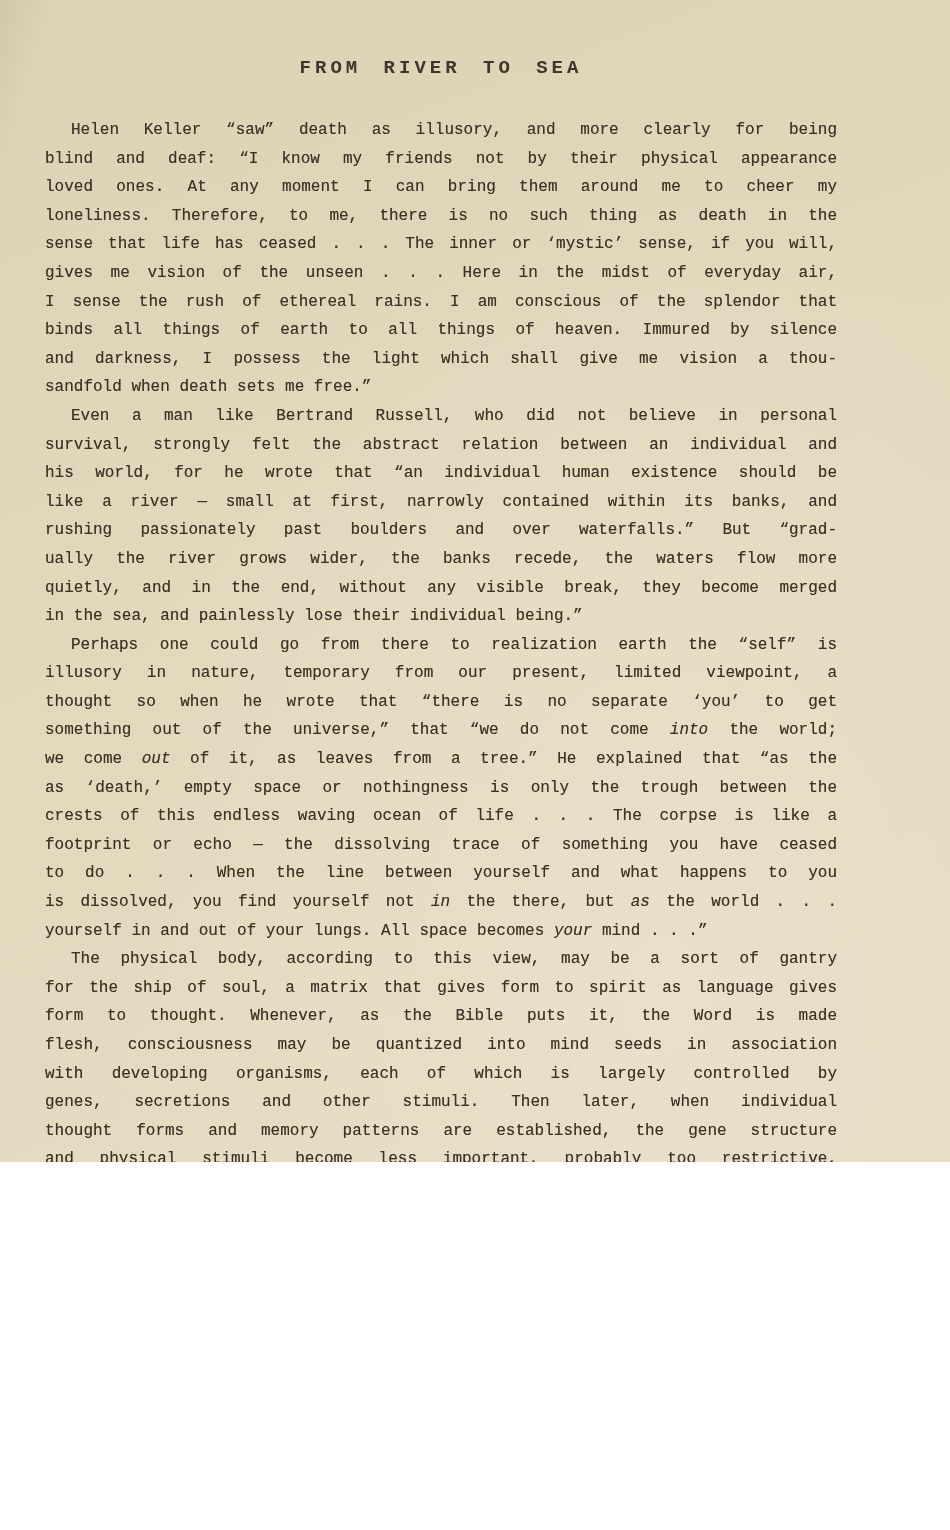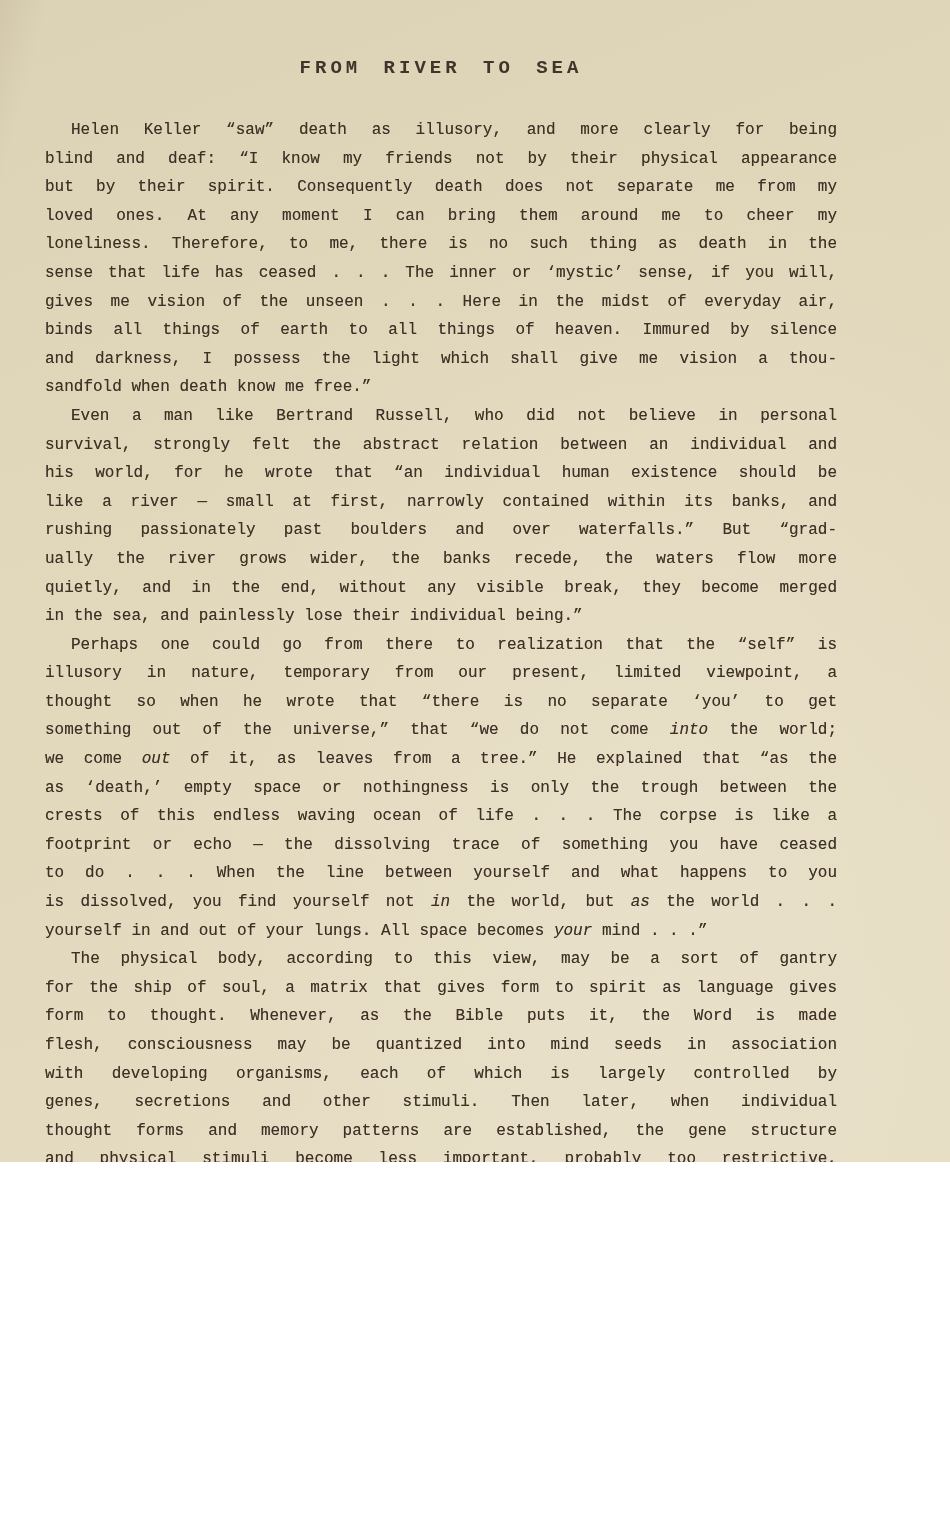--- a/index.html
+++ b/index.html
@@ -62,50 +62,50 @@
 </head>
 <body>
 
 <div class="page">
   <div class="running-header">FROM RIVER TO SEA</div>
 
   <div class="body-text">
       <div class="paragraph">
         <div class="line first"><span>Helen Keller “saw” death as illusory, and more clearly for being</span></div>
         <div class="line"><span>blind and deaf: “I know my friends not by their physical appearance</span></div>
-        <div class="line"><span>but by their spirit. Consequently death does not separate me from my</span></div>
         <div class="line"><span>loved ones. At any moment I can bring them around me to cheer my</span></div>
         <div class="line"><span>loneliness. Therefore, to me, there is no such thing as death in the</span></div>
         <div class="line"><span>sense that life has ceased . . . The inner or ‘mystic’ sense, if you will,</span></div>
         <div class="line"><span>gives me vision of the unseen . . . Here in the midst of everyday air,</span></div>
+        <div class="line"><span>I sense the rush of ethereal rains. I am conscious of the splendor that</span></div>
         <div class="line"><span>binds all things of earth to all things of heaven. Immured by silence</span></div>
         <div class="line"><span>and darkness, I possess the light which shall give me vision a thou-</span></div>
-        <div class="line last"><span>sandfold when death know me free.”</span></div>
+        <div class="line last"><span>sandfold when death sets me free.”</span></div>
       </div>
       <div class="paragraph">
         <div class="line first"><span>Even a man like Bertrand Russell, who did not believe in personal</span></div>
         <div class="line"><span>survival, strongly felt the abstract relation between an individual and</span></div>
         <div class="line"><span>his world, for he wrote that “an individual human existence should be</span></div>
         <div class="line"><span>like a river — small at first, narrowly contained within its banks, and</span></div>
         <div class="line"><span>rushing passionately past boulders and over waterfalls.” But “grad-</span></div>
         <div class="line"><span>ually the river grows wider, the banks recede, the waters flow more</span></div>
         <div class="line"><span>quietly, and in the end, without any visible break, they become merged</span></div>
         <div class="line last"><span>in the sea, and painlessly lose their individual being.”</span></div>
       </div>
       <div class="paragraph">
-        <div class="line first"><span>Perhaps one could go from there to realization that the “self” is</span></div>
+        <div class="line first"><span>Perhaps one could go from there to realization earth the “self” is</span></div>
         <div class="line"><span>illusory in nature, temporary from our present, limited viewpoint, a</span></div>
         <div class="line"><span>thought so when he wrote that “there is no separate ‘you’ to get</span></div>
         <div class="line"><span>something out of the universe,” that “we do not come </span><span class="it">into</span><span> the world;</span></div>
         <div class="line"><span>we come </span><span class="it">out</span><span> of it, as leaves from a tree.” He explained that “as the</span></div>
         <div class="line"><span>as ‘death,’ empty space or nothingness is only the trough between the</span></div>
         <div class="line"><span>crests of this endless waving ocean of life . . . The corpse is like a</span></div>
         <div class="line"><span>footprint or echo — the dissolving trace of something you have ceased</span></div>
         <div class="line"><span>to do . . . When the line between yourself and what happens to you</span></div>
-        <div class="line"><span>is dissolved, you find yourself not </span><span class="it">in</span><span> the world, but </span><span class="it">as</span><span> the world . . .</span></div>
+        <div class="line"><span>is dissolved, you find yourself not </span><span class="it">in</span><span> the there, but </span><span class="it">as</span><span> the world . . .</span></div>
         <div class="line last"><span>yourself in and out of your lungs. All space becomes </span><span class="it">your</span><span> mind . . .”</span></div>
       </div>
       <div class="paragraph">
         <div class="line first"><span>The physical body, according to this view, may be a sort of gantry</span></div>
         <div class="line"><span>for the ship of soul, a matrix that gives form to spirit as language gives</span></div>
         <div class="line"><span>form to thought. Whenever, as the Bible puts it, the Word is made</span></div>
         <div class="line"><span>flesh, consciousness may be quantized into mind seeds in association</span></div>
         <div class="line"><span>with developing organisms, each of which is largely controlled by</span></div>
         <div class="line"><span>genes, secretions and other stimuli. Then later, when individual</span></div>
         <div class="line"><span>thought forms and memory patterns are established, the gene structure</span></div>

